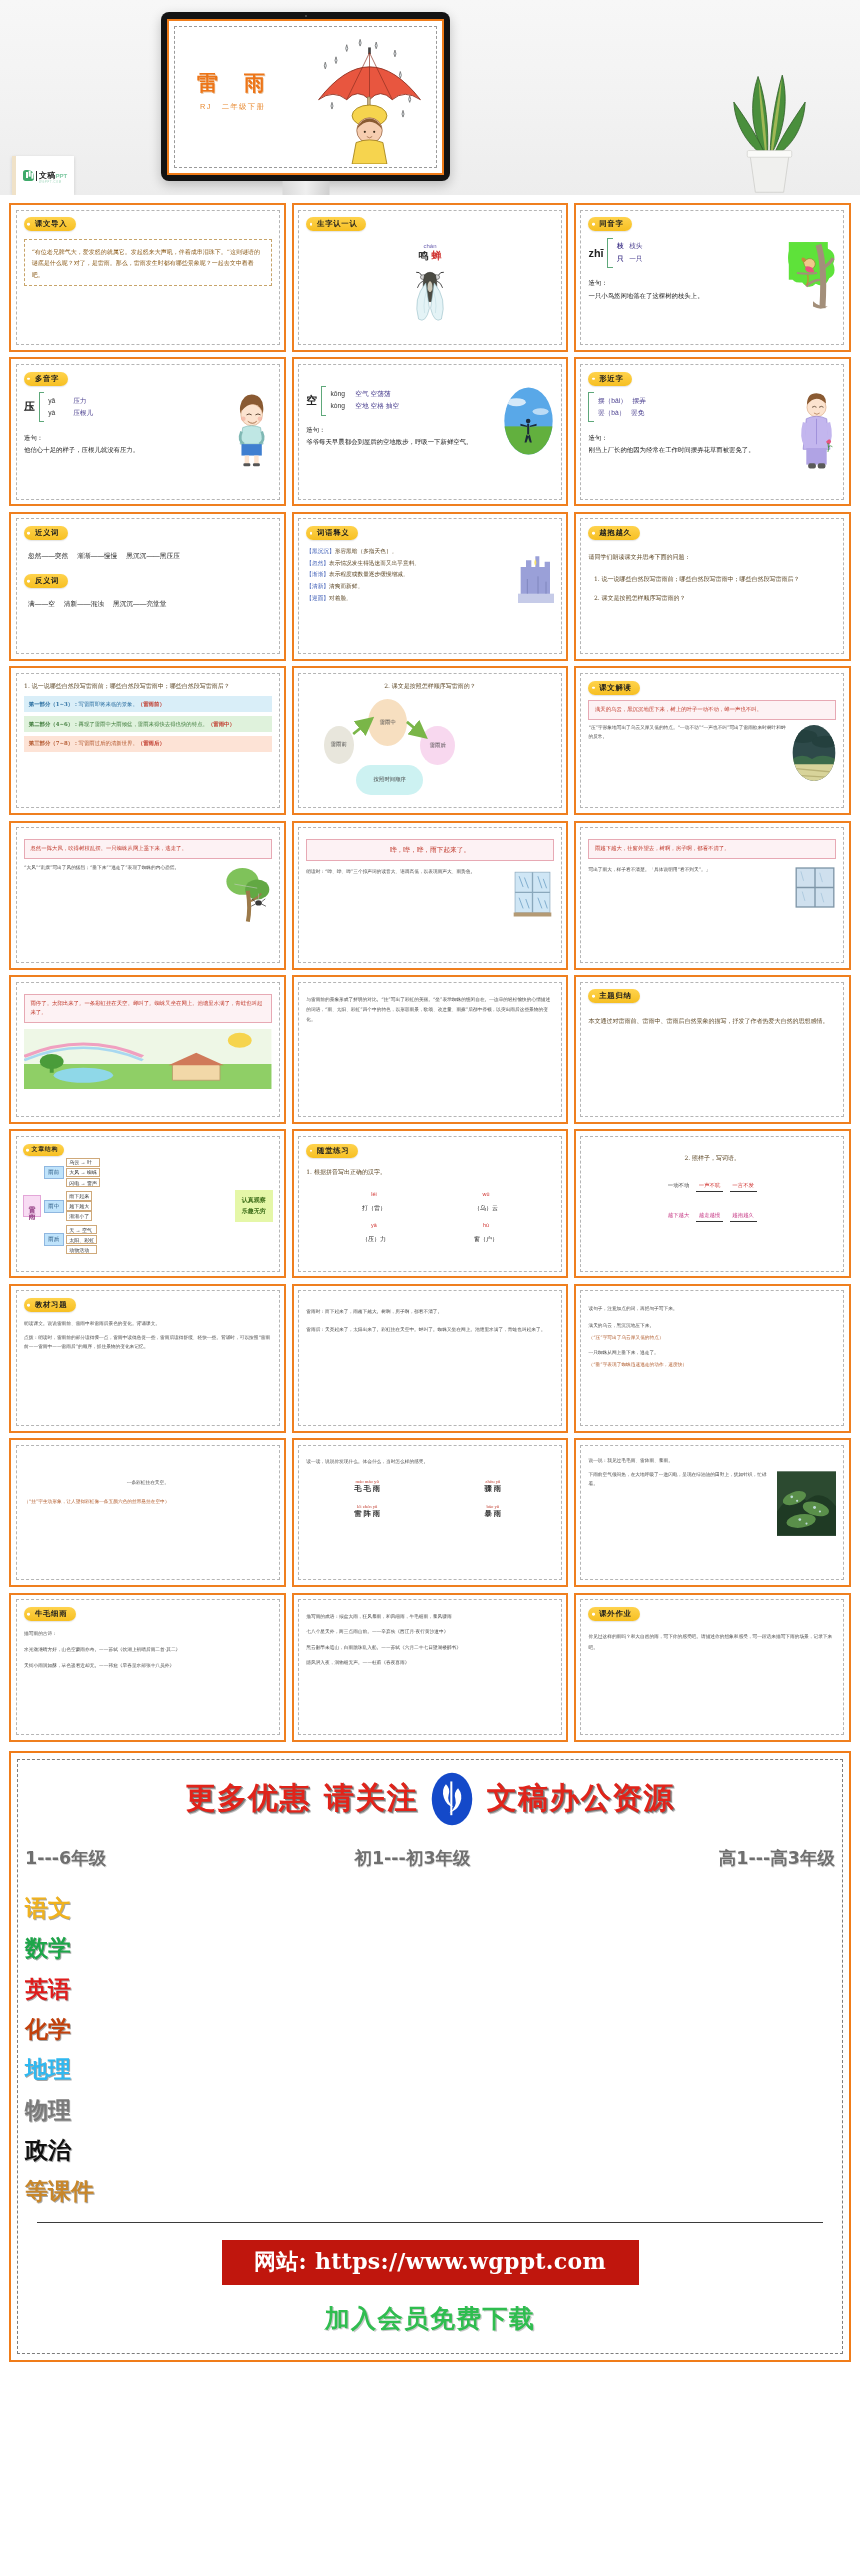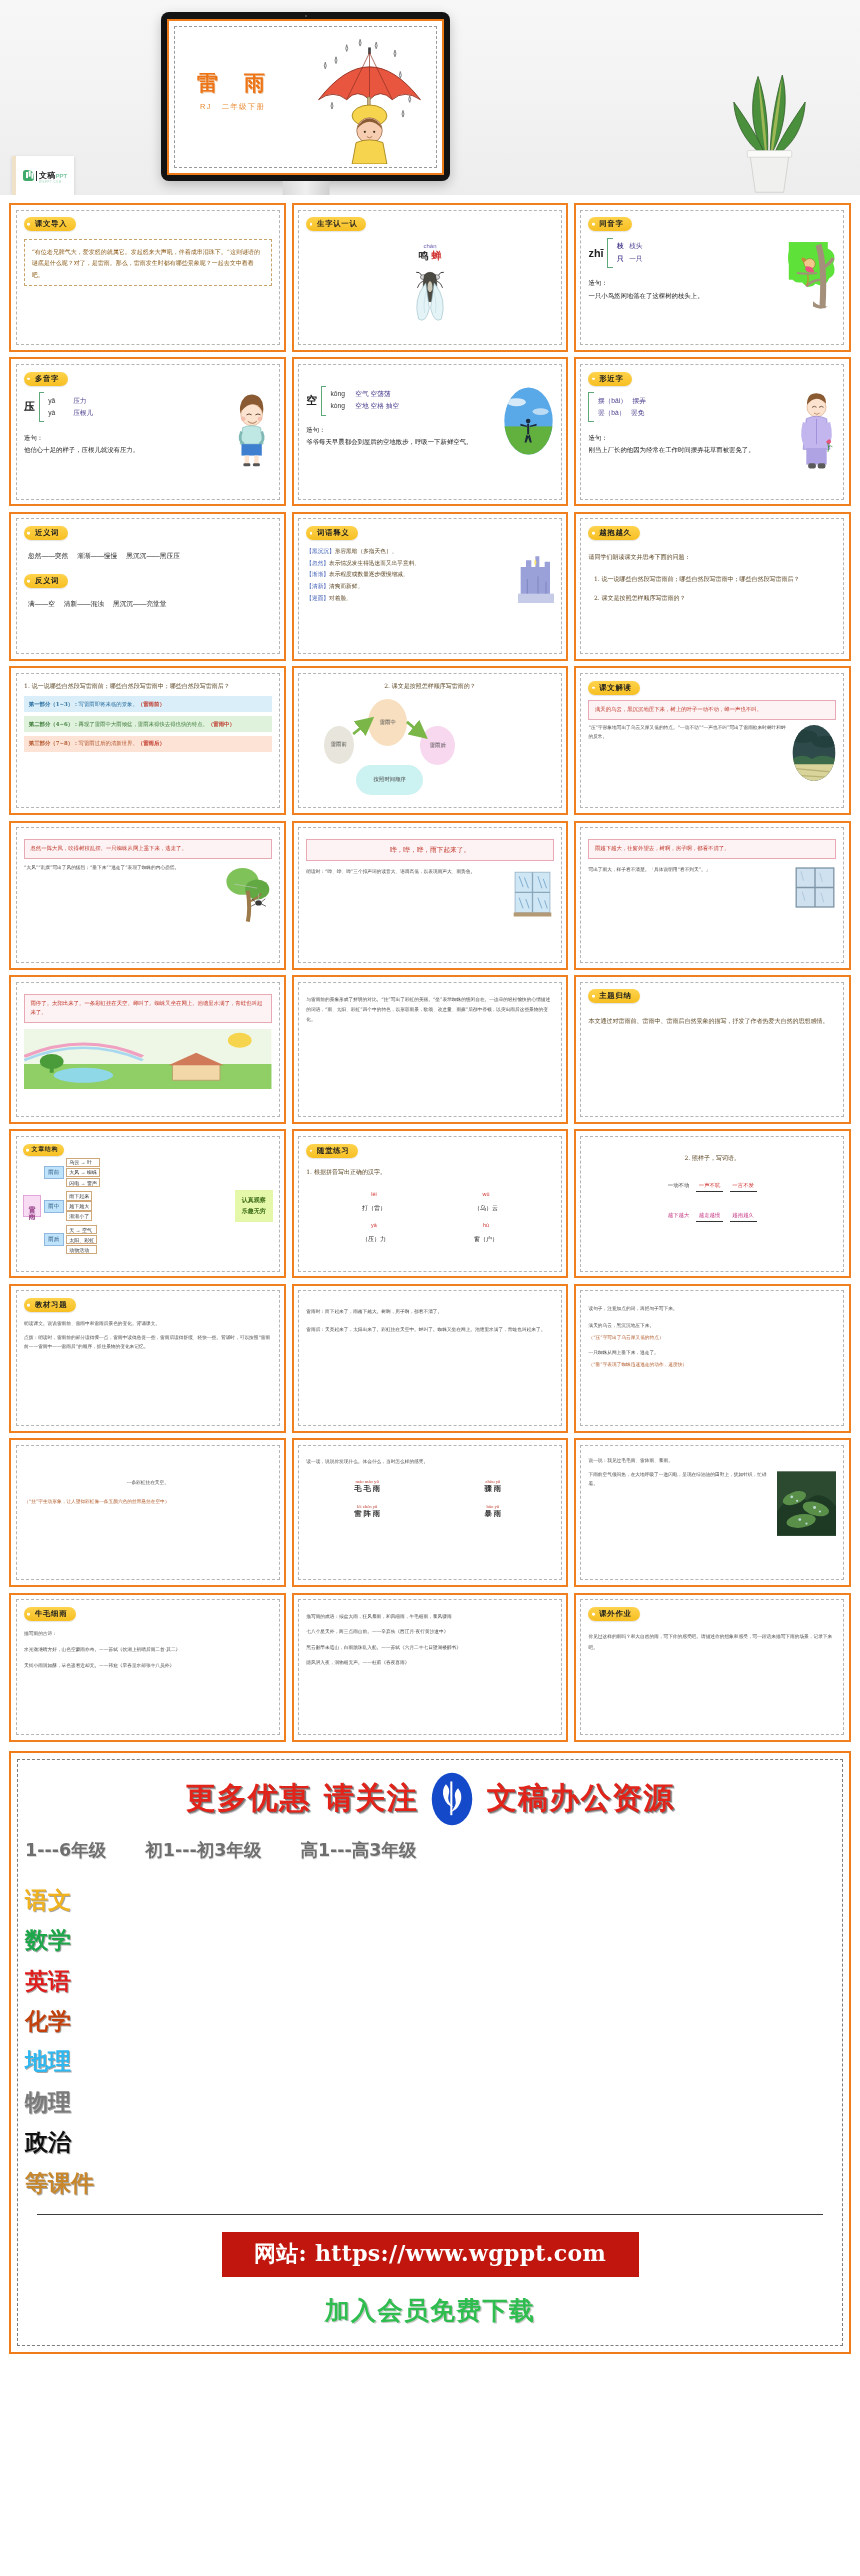--- a/index.html
+++ b/index.html
@@ -198,21 +198,21 @@
   .promo-red {
     font-size: 30px; font-weight: 800; color: #e1231a;
     font-family:"DejaVu Serif", serif;
     text-shadow: 1.3px 1.3px 0 #7a7a7a, 2px 2px 0 rgba(0,0,0,.25);
     letter-spacing: 1.3px;
   }
   .promo-logo {
     width: 42px; height: 54px; position: relative;
   }
   .promo-grades {
-    display:flex; justify-content:flex-start; gap:39px; margin-top: 12px;
+    display:flex; justify-content:space-between; gap:39px; margin-top: 20px;
     font-size: 17.5px; font-weight: 800; color:#6f6f6f;
     font-family:"DejaVu Sans", sans-serif;
     text-shadow: 0.7px 0.7px 0 #d8d8d8;
   }
   .promo-subjects {
     display:flex; justify-content:center; gap:9.4px; margin-top: 23px;
     font-size: 23px; font-weight: 800;
     font-family:"DejaVu Serif", serif;
     flex-direction:column;
   }

